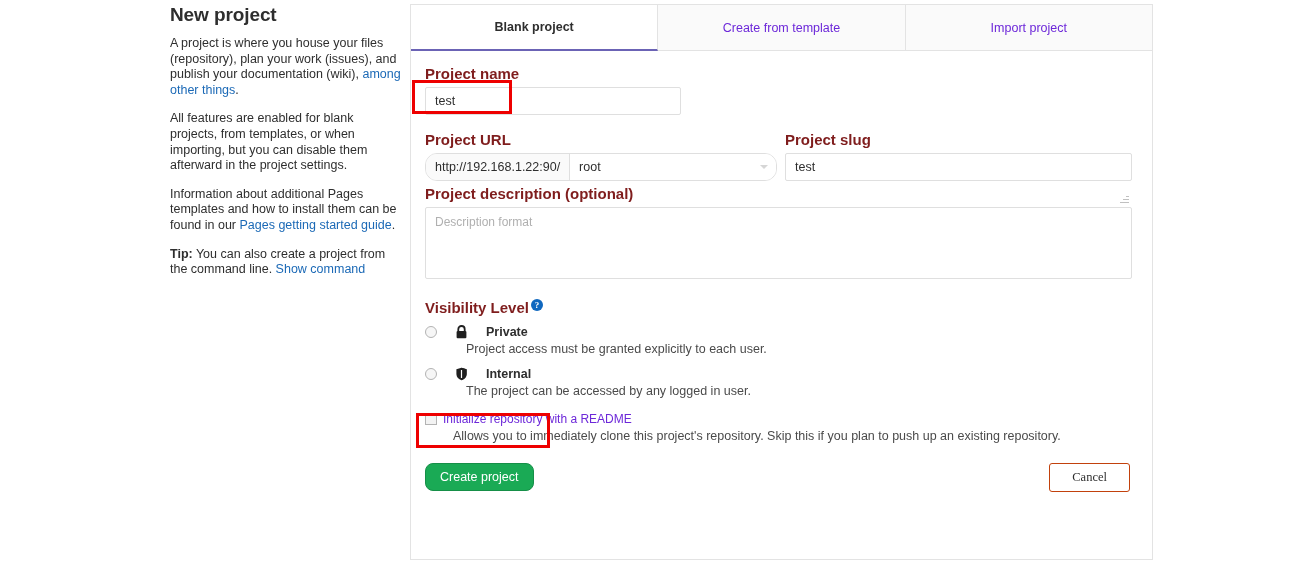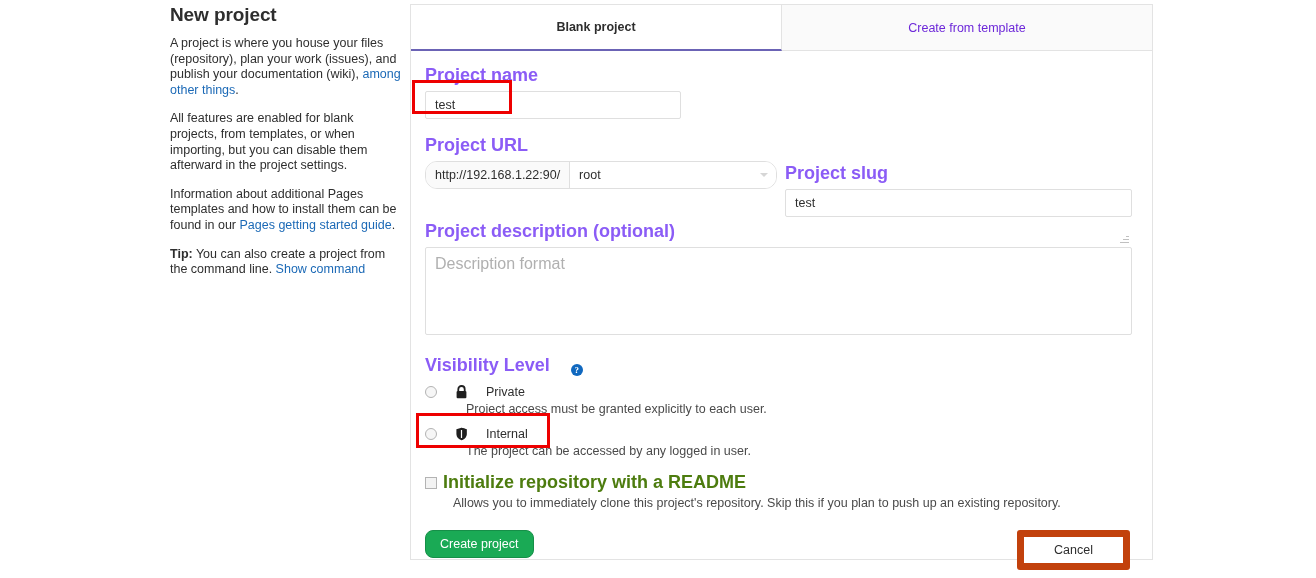--- a/index.html
+++ b/index.html
@@ -85,23 +85,23 @@
     border-bottom: 2px solid #6b63b5;
     margin-bottom: -1px;
   }
 
   
   #form-body {
     padding: 14px 20px 0 14px;
     box-sizing: border-box;
   }
   .field-label {
-    font-size: 18px;
+    font-size: 15px;
     font-weight: bold;
-    color: #8b5cf6;
+    color: #7f1d1d;
     margin-bottom: 5px;
     display: block;
   }
   .text-input {
     height: 28px;
     border: 1px solid #dfdfdf;
     border-radius: 2px;
     background: #fff;
     font-family: "Liberation Sans", sans-serif;
     font-size: 12.5px;
@@ -115,21 +115,21 @@
   #project-name-row { margin-bottom: 16px; }
   #project-name-input { width: 256px; display: block; }
 
   
   #url-slug-row {
     display: flex;
     gap: 8px;
     margin-bottom: 4px;
   }
   #url-group { width: 355px; }
-  #slug-group { width: 350px; margin-top: 28px; }
+  #slug-group { width: 350px; }
   #url-input-wrap {
     display: flex;
     height: 28px;
     border: 1px solid #dfdfdf;
     border-radius: 12px;
     box-sizing: border-box;
     overflow: hidden;
   }
   #url-prefix {
     background: #fafafa;
@@ -163,26 +163,26 @@
     font-size: 12px;
     color: #999999;
     margin-bottom: 14px;
   }
   #namespace-help .link { font-weight: bold; }
 
   
   #description-group { margin-bottom: 17px; }
   #description-textarea {
     width: 100%;
-    height: 88px;
+    height: 72px;
     border: 1px solid #dfdfdf;
     border-radius: 2px;
     background: #fff;
     font-family: "Liberation Sans", sans-serif;
-    font-size: 16px;
+    font-size: 12px;
     color: #2e2e2e;
     padding: 7px 9px;
     box-sizing: border-box;
     resize: none;
     outline: none;
   }
   #description-textarea::placeholder { color: #b0b0b0; }
   #resize-handle {
     position: absolute;
     right: 23px;
@@ -197,22 +197,22 @@
     height: 1px;
     background: #c0c0c0;
   }
   #resize-handle i:nth-child(1) { top: 8px; width: 9px; }
   #resize-handle i:nth-child(2) { top: 5px; width: 6px; }
   #resize-handle i:nth-child(3) { top: 2px; width: 3px; }
 
   
   #visibility-label-row {
     display: flex;
-    align-items: flex-end;
-    gap: 21px;
+    align-items: flex-start;
+    gap: 2px;
     margin-bottom: 8px;
   }
   .help-icon {
     width: 12px; height: 12px;
     border-radius: 50%;
     background: #1068bf;
     color: #fff;
     font-size: 9px;
     font-weight: bold;
     line-height: 12px;
@@ -220,20 +220,21 @@
     display: inline-block;
     cursor: pointer;
     font-family: "Liberation Serif", serif;
   }
   .vis-option { margin-bottom: 10px; }
   .vis-head {
     display: flex;
     align-items: center;
     gap: 18px;
     height: 16px;
+    font-weight: bold;
   }
   .radio {
     width: 12px; height: 12px;
     border-radius: 50%;
     border: 1px solid #b3b3b3;
     background: #f6f6f6;
     box-sizing: border-box;
     position: relative;
     cursor: pointer;
     flex: none;
@@ -271,23 +272,23 @@
   }
   .checkbox {
     width: 12px; height: 12px;
     border: 1px solid #b3b3b3;
     background: #f3f3f3;
     box-sizing: border-box;
     cursor: pointer;
     flex: none;
   }
   #readme-label {
-    font-size: 18px;
-    font-weight: bold;
-    color: #4d7c0f;
+    font-size: 12px;
+    font-weight: normal;
+    color: #6d28d9;
     cursor: pointer;
   }
   #readme-desc {
     font-size: 12.5px;
     color: #4a4a4a;
     margin: 3px 0 0 28px;
   }
 
   
   #action-row {
@@ -303,25 +304,25 @@
     border: 1px solid #168f48;
     border-radius: 8px;
     font-family: "Liberation Sans", sans-serif;
     font-size: 12.5px;
     padding: 6px 14px;
     cursor: pointer;
   }
   #cancel-button {
     background: #ffffff;
     color: #2e2e2e;
-    border: 7px solid #c2410c;
+    border: 1px solid #c2410c;
     border-radius: 3px;
-    font-family: Liberation Sans, sans-serif;
-    font-size: 12.5px;
-    padding: 6px 30px;
+    font-family: Liberation Serif, serif;
+    font-size: 12.5px;
+    padding: 6px 22px;
     cursor: pointer;
   }
 
   
   .annot-box {
     position: absolute;
     border: 3px solid #ee0000;
     box-sizing: border-box;
     pointer-events: none;
     z-index: 50;
@@ -345,20 +346,23 @@
 </div>
 
 <div id="form-panel">
 
   <div id="tab-bar">
     <div class="tab active">
       <span>Blank project</span>
     </div>
     <div class="tab">
       <span>Create from template</span>
+    </div>
+    <div class="tab">
+      <span>Import project</span>
     </div>
   </div>
 
   <div id="form-body">
 
     <div id="project-name-row">
       <label class="field-label">Project name</label>
       <input id="project-name-input" class="text-input" type="text" value="test" style="">
     </div>
 

